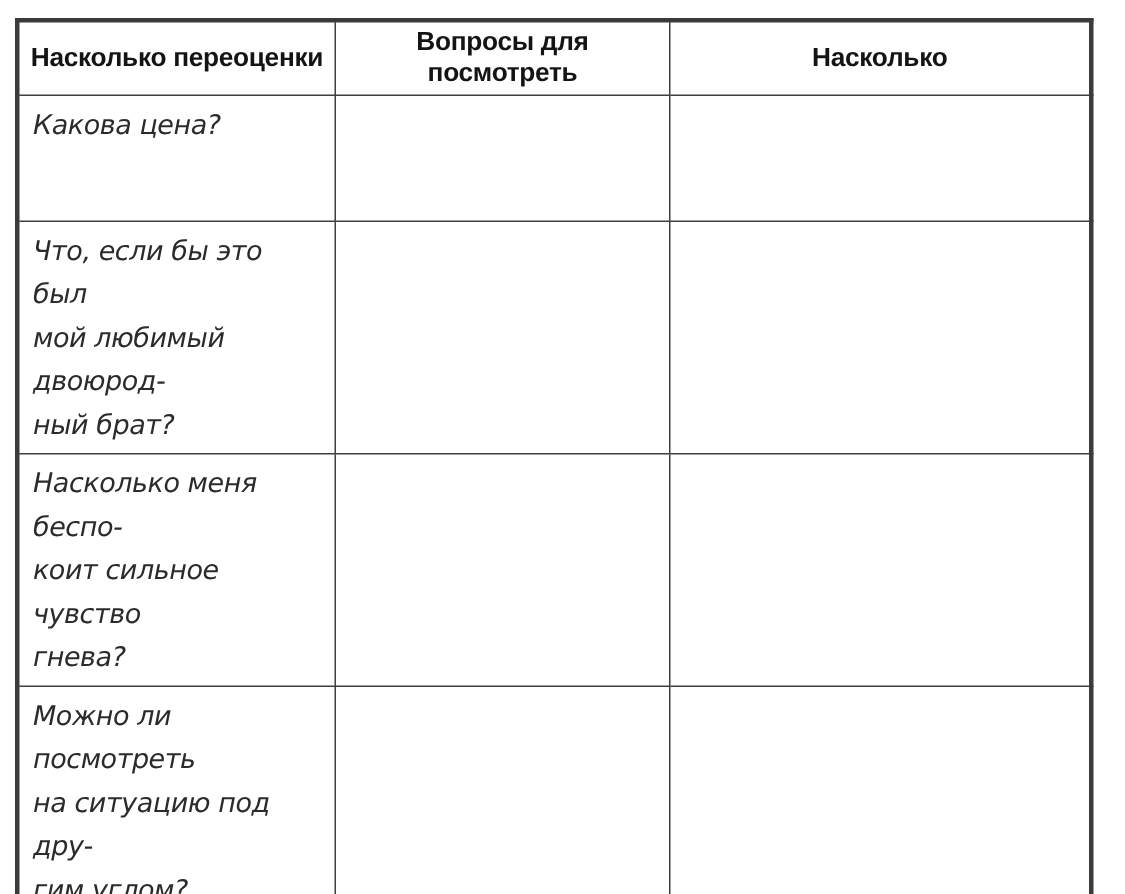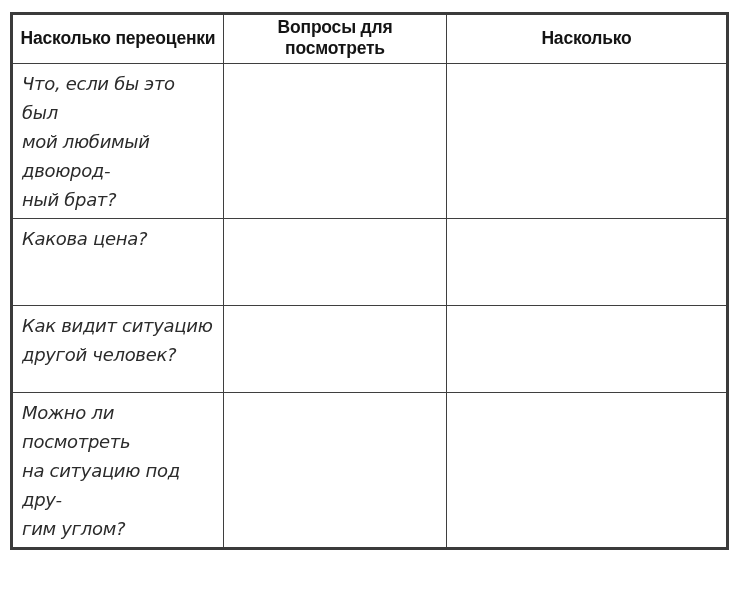--- a/index.html
+++ b/index.html
@@ -70,34 +70,35 @@
     </colgroup>
     <thead>
       <tr>
         <th>Насколько переоценки</th>
         <th>Вопросы для посмотреть</th>
         <th>Насколько</th>
       </tr>
     </thead>
     <tbody>
       <tr>
+        <td class="strategy-cell">Какова цена?</td>
+        <td class="blank-cell"></td>
+        <td class="blank-cell"></td>
+      </tr>
+      <tr>
         <td class="strategy-cell">Что, если бы это был
 мой любимый двоюрод-
 ный брат?</td>
         <td class="blank-cell"></td>
         <td class="blank-cell"></td>
       </tr>
       <tr>
-        <td class="strategy-cell">Какова цена?</td>
-        <td class="blank-cell"></td>
-        <td class="blank-cell"></td>
-      </tr>
-      <tr>
-        <td class="strategy-cell">Как видит ситуацию
-другой человек?</td>
+        <td class="strategy-cell">Насколько меня беспо-
+коит сильное чувство
+гнева?</td>
         <td class="blank-cell"></td>
         <td class="blank-cell"></td>
       </tr>
       <tr>
         <td class="strategy-cell">Можно ли посмотреть
 на ситуацию под дру-
 гим углом?</td>
         <td class="blank-cell"></td>
         <td class="blank-cell"></td>
       </tr>

